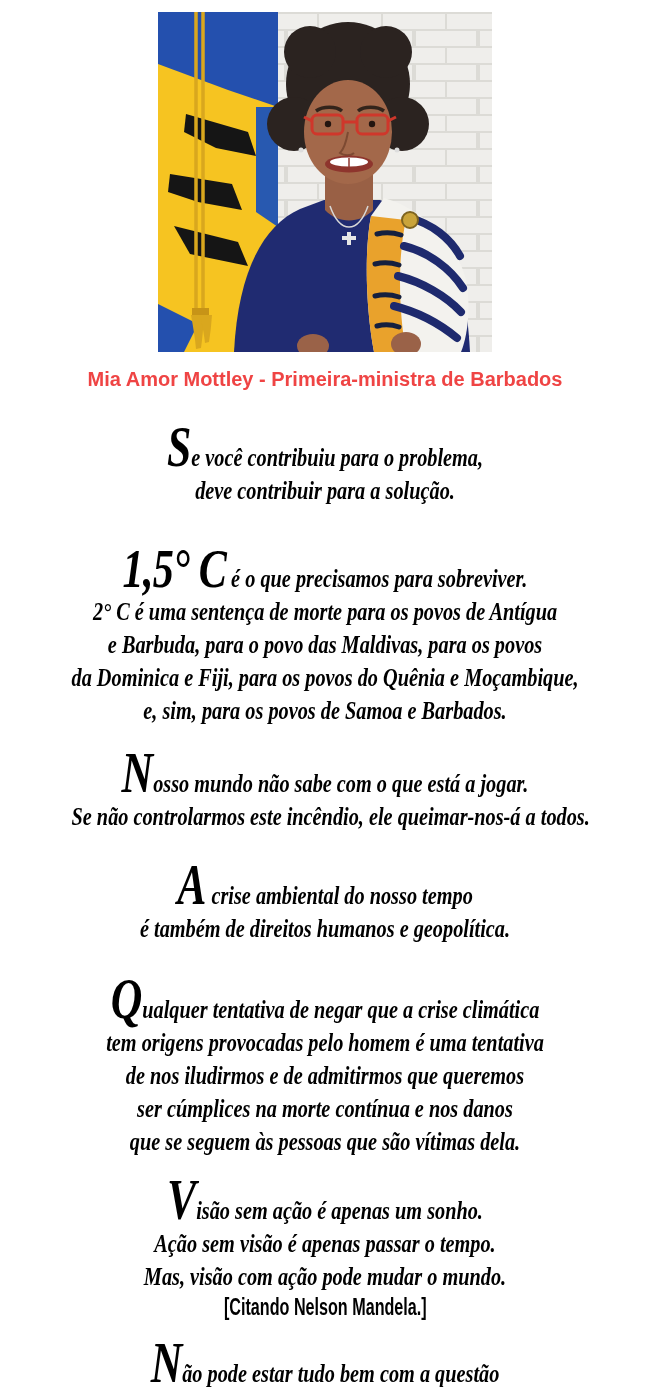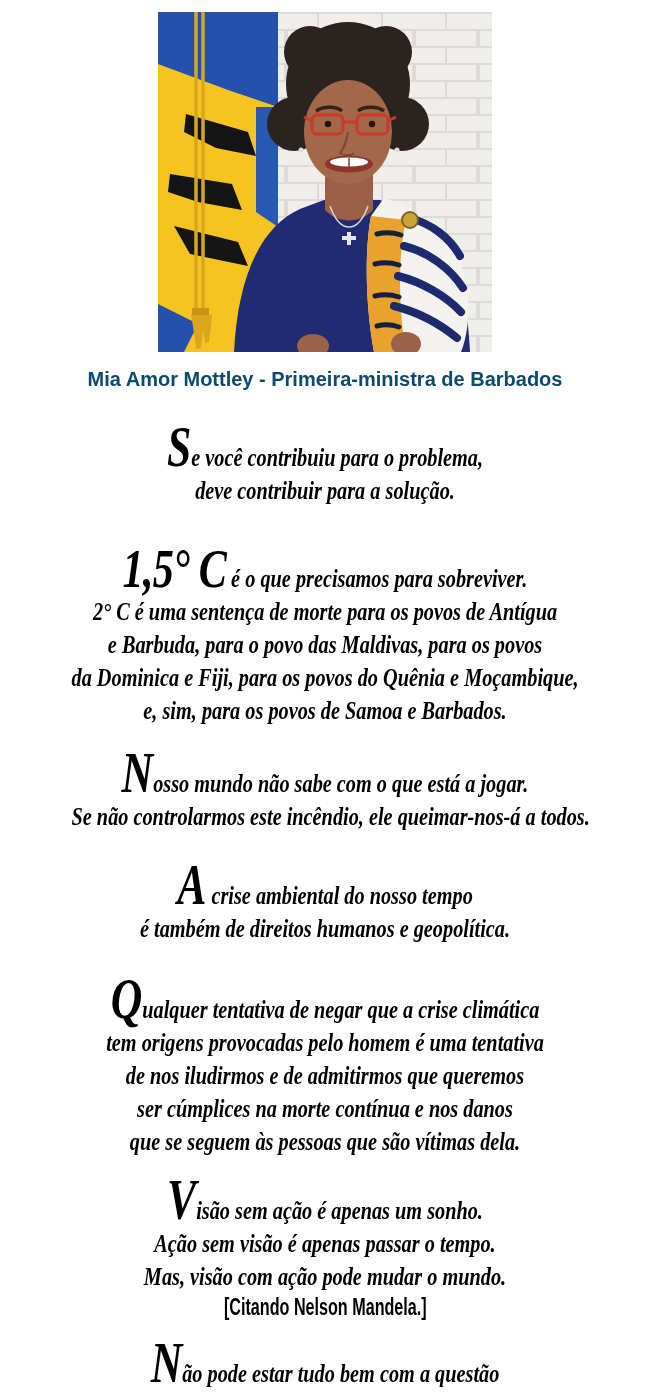--- a/index.html
+++ b/index.html
@@ -21,21 +21,21 @@
   figure.photo svg { display: block; width: 334px; height: 340px; }
 
   
   .caption {
     margin-top: 15px;
     text-align: center;
     font-family: "Liberation Sans", sans-serif;
     font-weight: bold;
     font-size: 20px;
     line-height: 24px;
-    color: #0c4a6e;
+    color: #ef4444;
   }
 
   
   .quote {
     text-align: center;
     font-family: "Liberation Serif", serif;
     font-style: italic;
     font-weight: bold;
     font-size: 26px;
     line-height: 33px;

